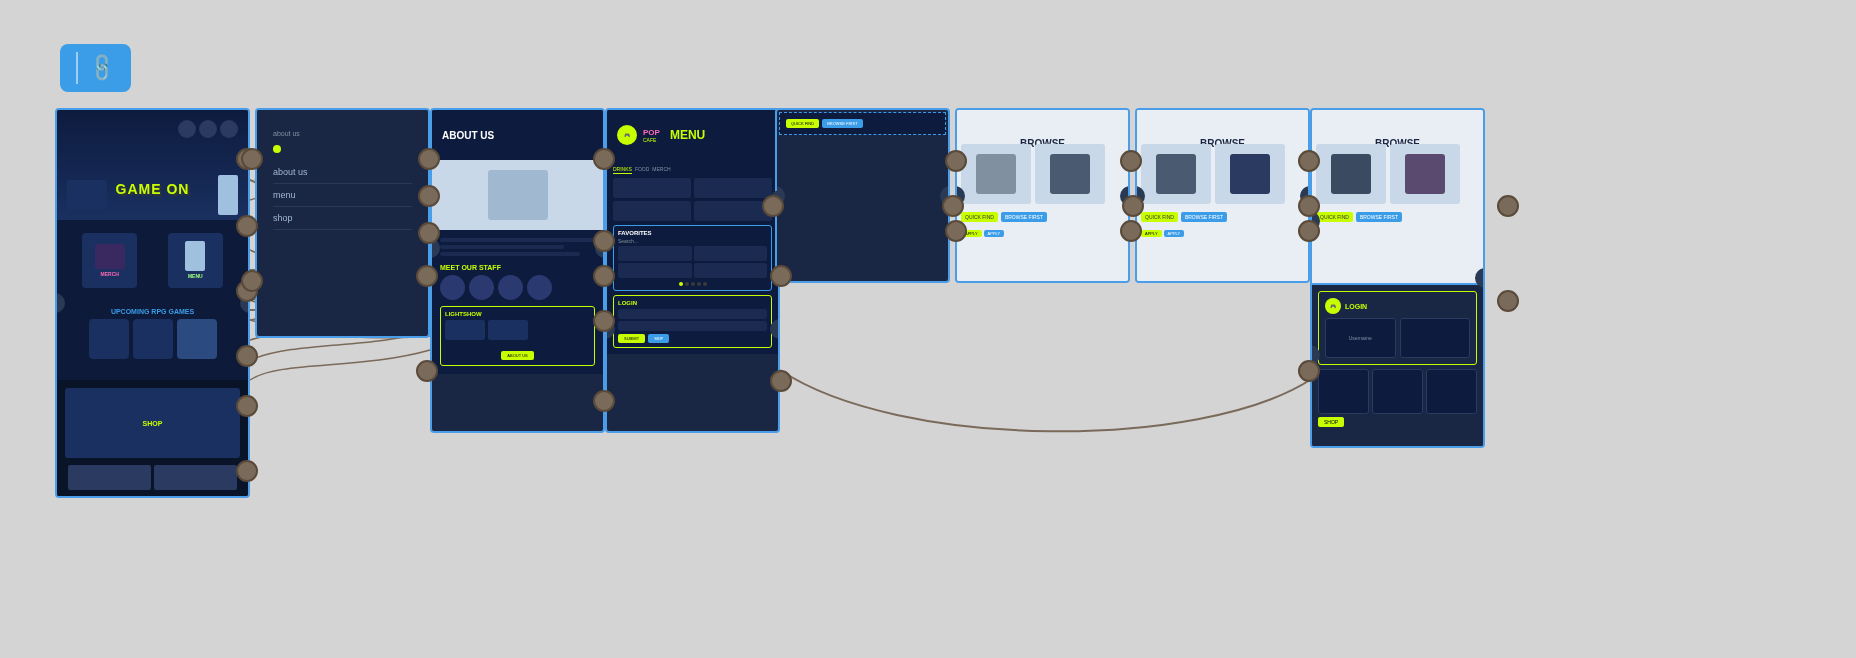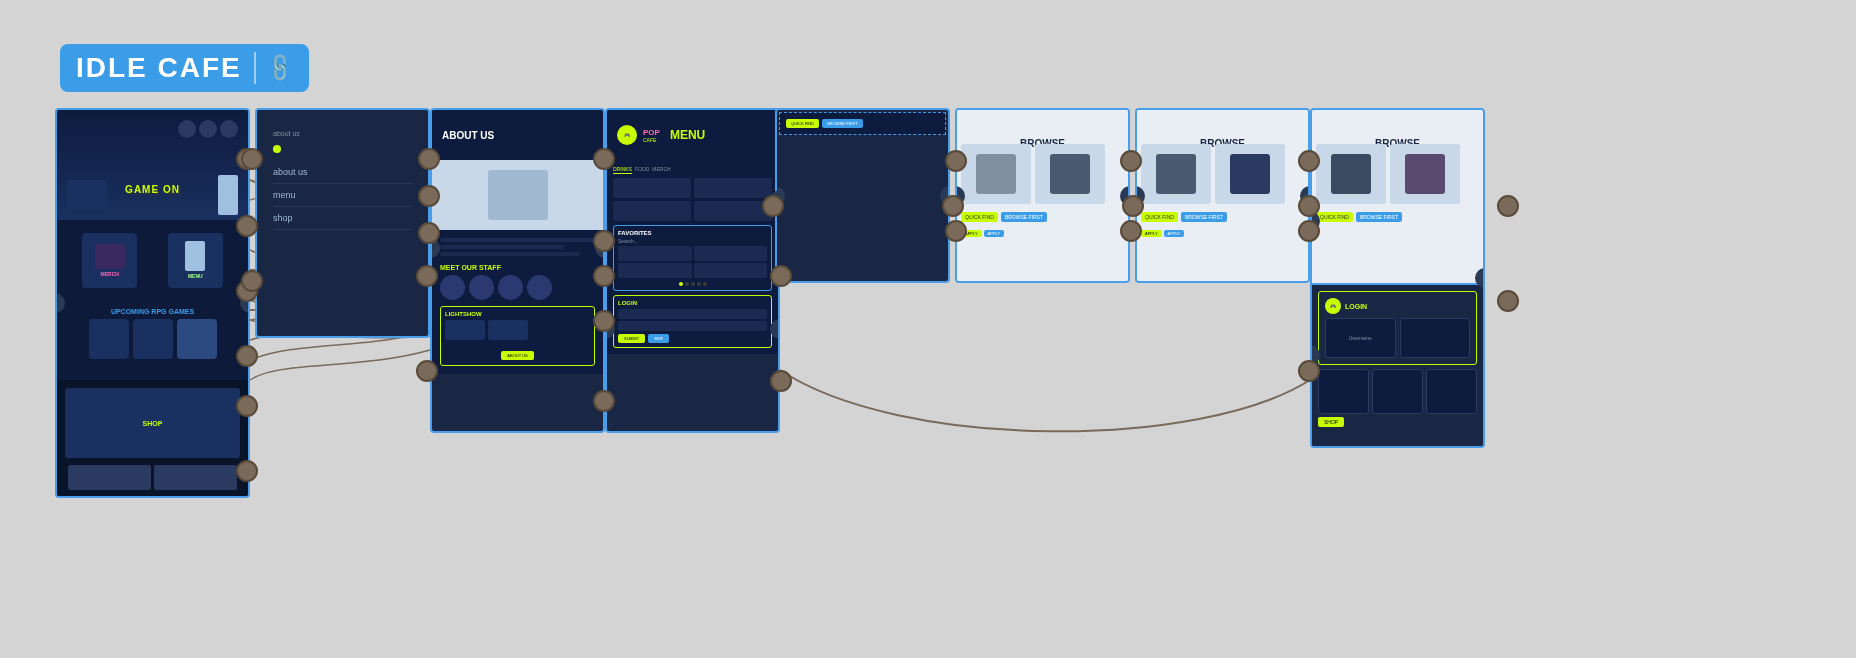--- a/index.html
+++ b/index.html
@@ -148,21 +148,21 @@
     .f1-hero {
       background: linear-gradient(180deg, #0d1b3e 0%, #1a3060 100%);
       height: 110px;
       position: relative;
       display: flex;
       align-items: center;
       justify-content: center;
     }
     .f1-hero-text {
       color: #c8ff00;
-      font-size: 10px;
+      font-size: 14px;
       font-weight: 900;
       text-shadow: 2px 2px 0 #333;
       letter-spacing: 1px;
       margin-top: 48px;
     }
     .f1-section2 {
       background: #0d1a3a;
       height: 80px;
       display: flex;
       align-items: center;
@@ -351,21 +351,20 @@
       flex: 1;
       height: 25px;
       background: #2a3a60;
       border-radius: 2px;
     }
   </style>
 </head>
 <body>
 
 <div class="title-badge">
-  <span class="title-badge-text">IDLE CAFE</span>
   <div class="title-badge-divider"></div>
   <span class="link-icon">🔗</span>
 </div>
 
 <svg class="connections-svg">
 
   <path d="M250,160 Q290,160 255,180" stroke="#7a6a5a" stroke-width="2" fill="none"></path>
   <path d="M250,180 Q300,200 255,220" stroke="#7a6a5a" stroke-width="2" fill="none"></path>
 
   <path d="M250,270 C320,270 360,200 430,200" stroke="#7a6a5a" stroke-width="2" fill="none"></path>

